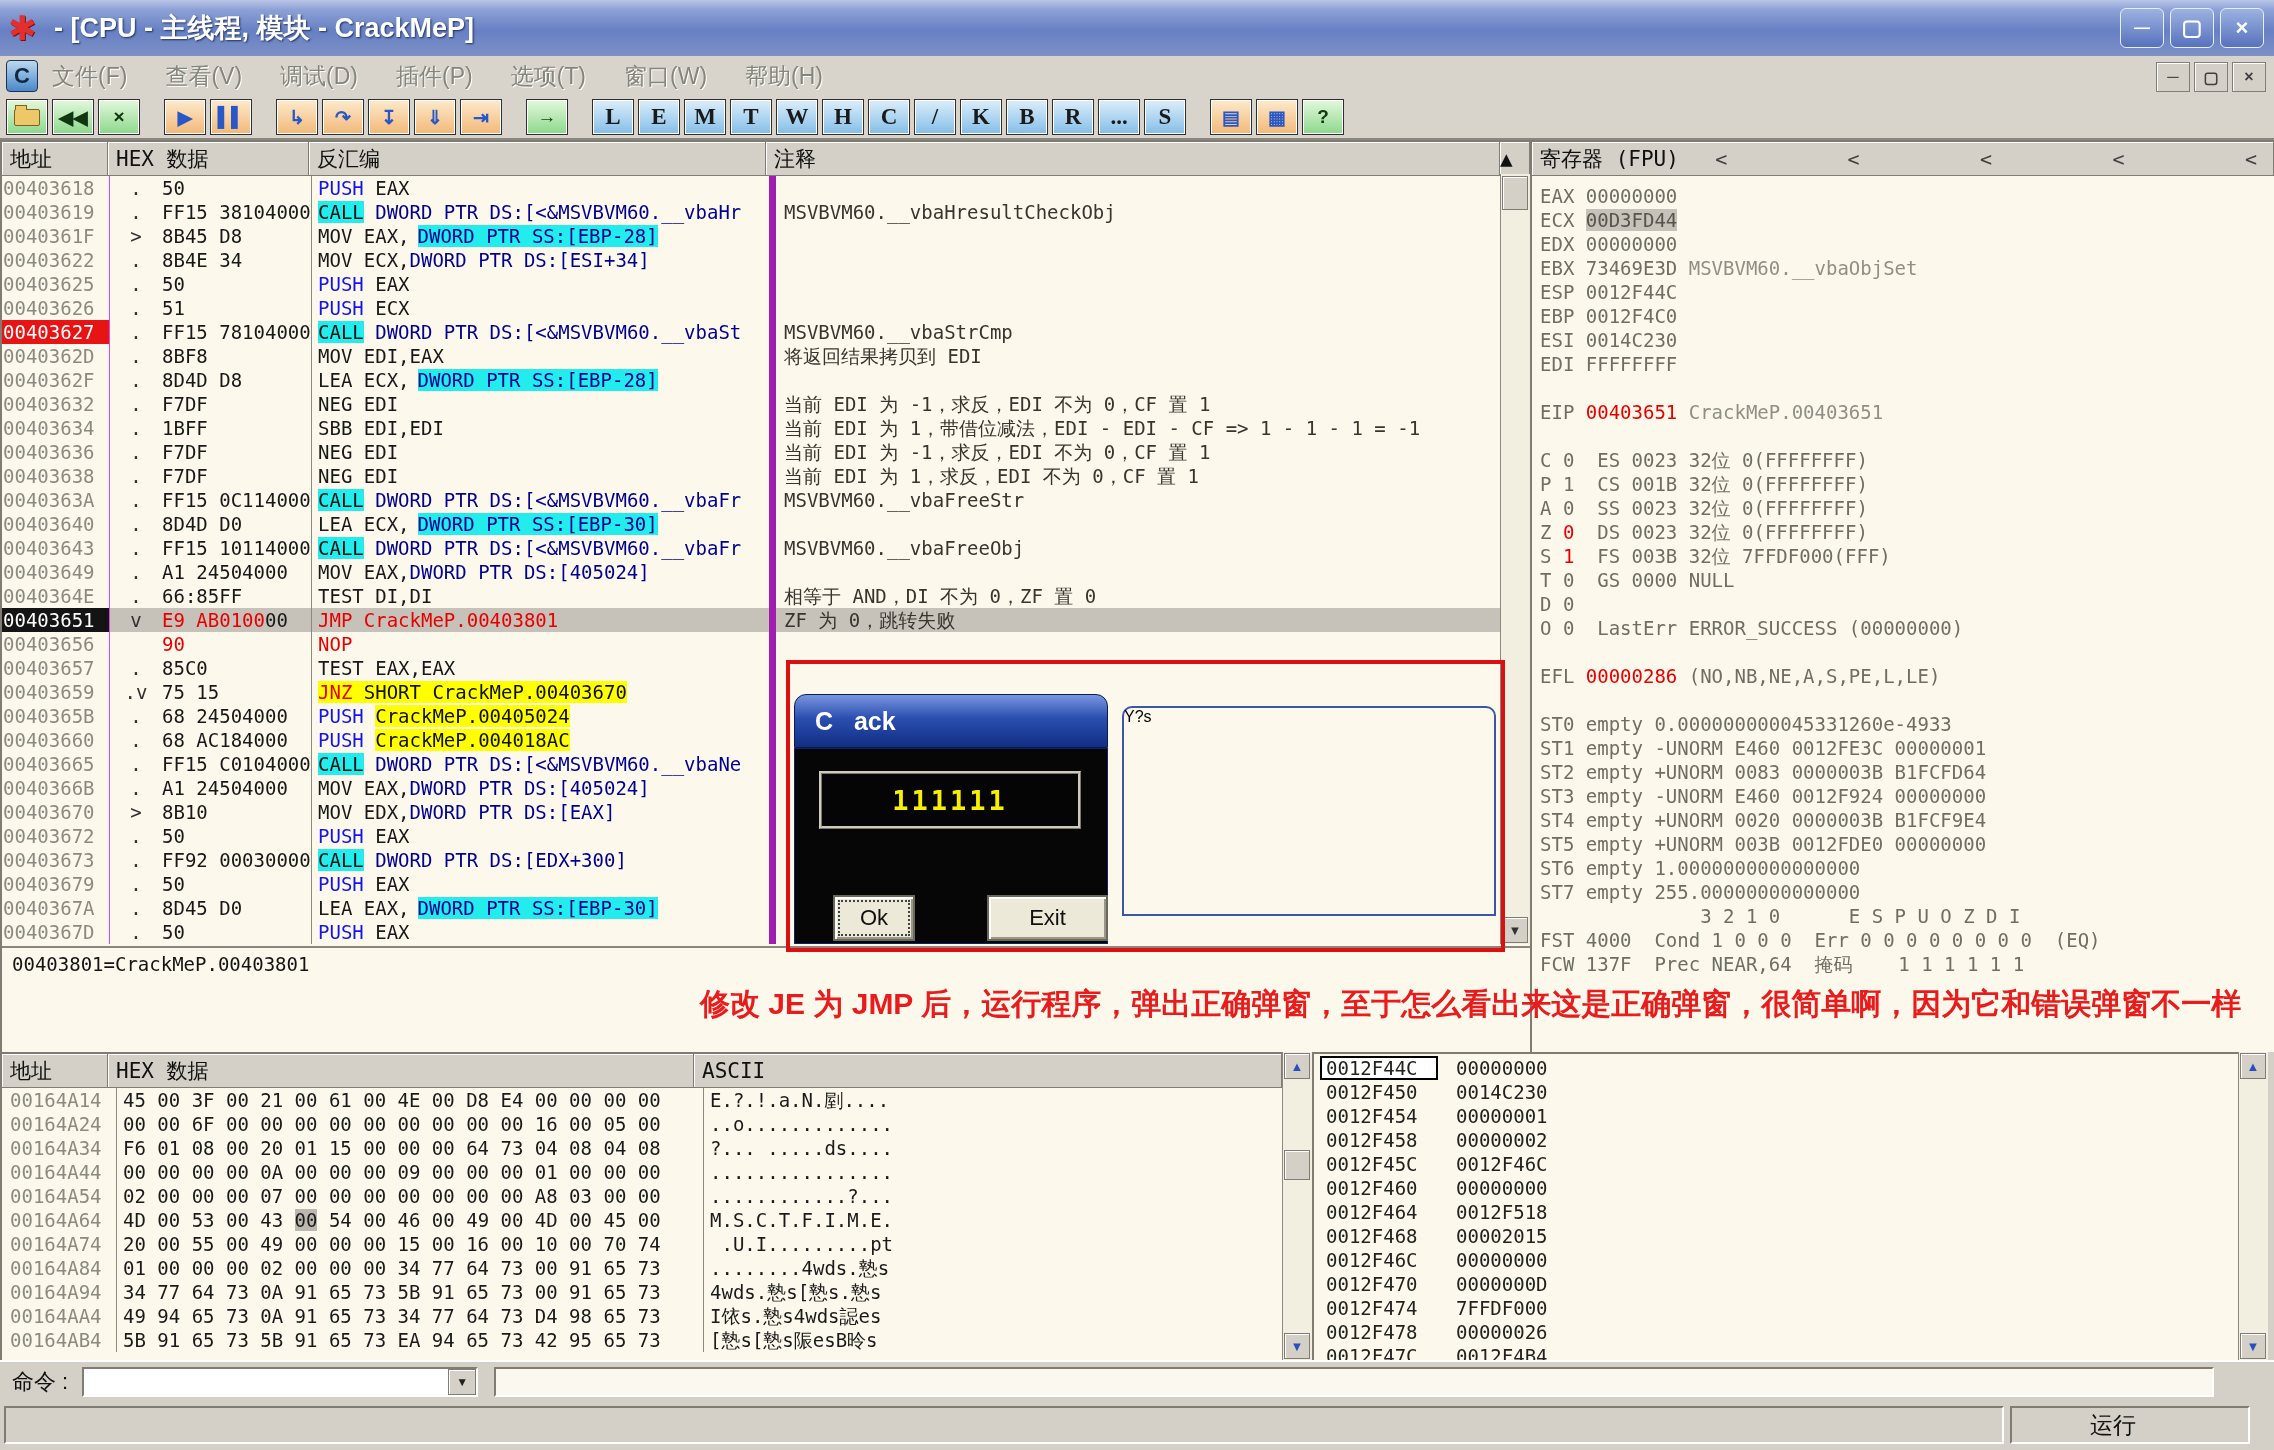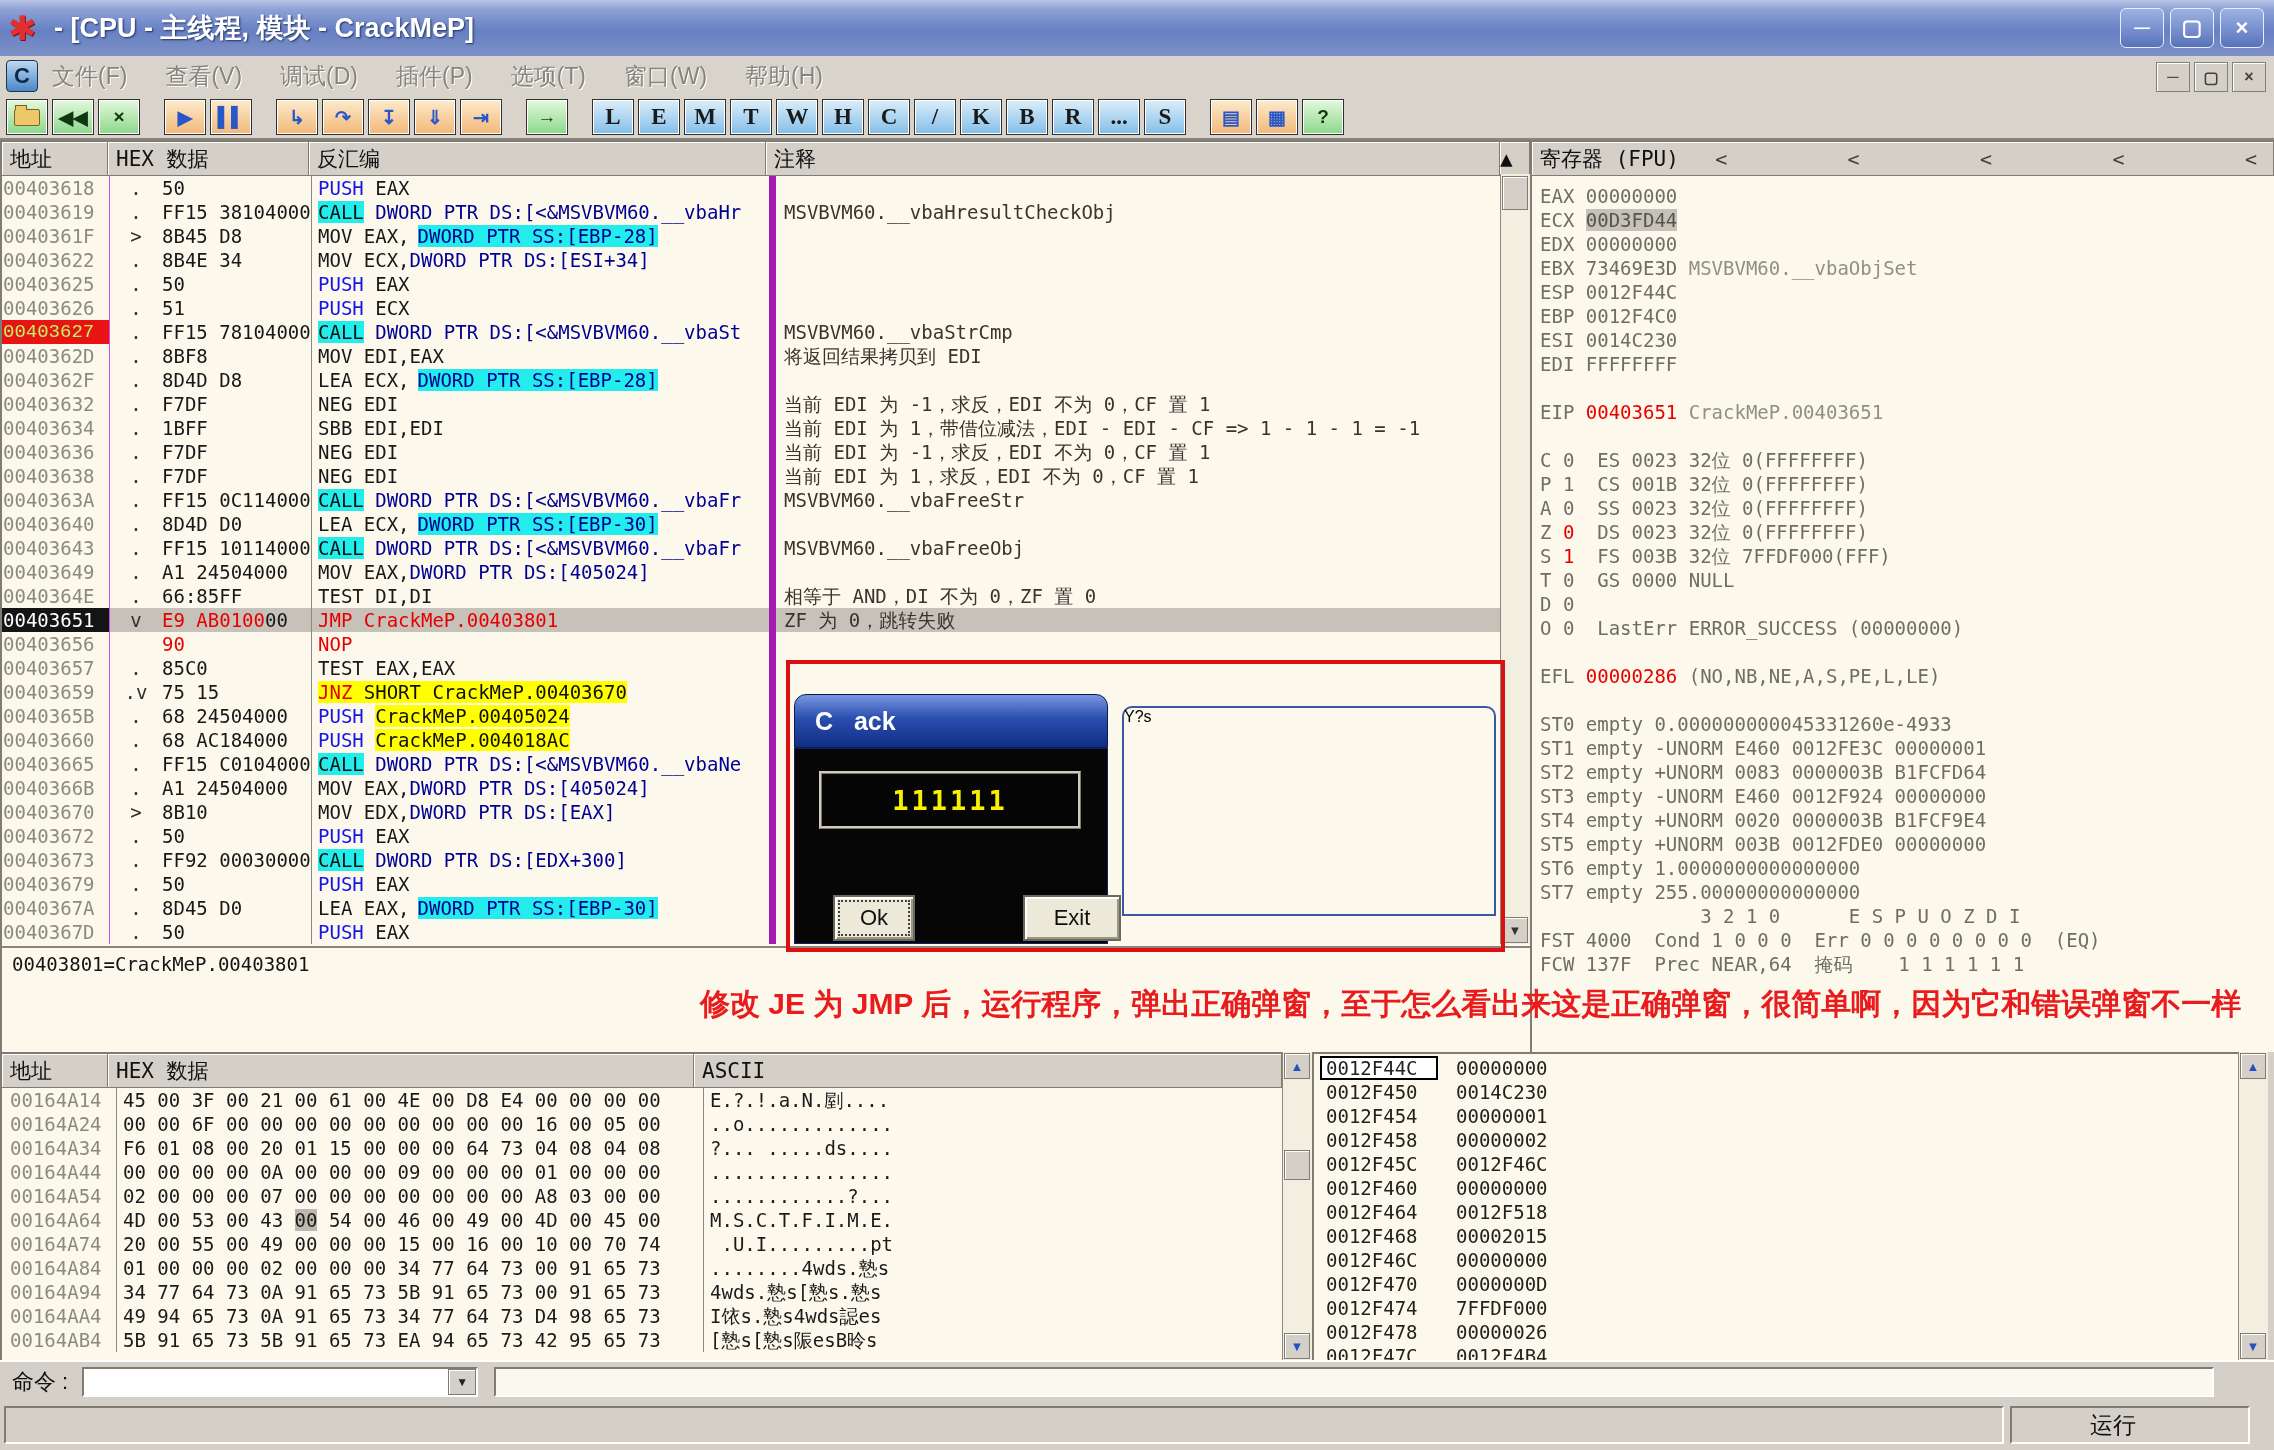--- a/index.html
+++ b/index.html
@@ -46,21 +46,21 @@
   
   .pane{position:absolute;background:#fcf9ec;border-top:2px solid #807c74;border-left:2px solid #807c74;box-sizing:border-box;}
   .phead{position:absolute;top:0;left:0;height:34px;width:100%;display:flex;}
   .pcell{height:34px;box-sizing:border-box;background:#d4d0c8;border-right:1px solid #807c74;
     border-bottom:1px solid #807c74;box-shadow:inset 1px 1px 0 #fff;
     font-size:21px;color:#101010;display:flex;align-items:center;padding-left:8px;white-space:pre;}
 
   
   .drow{display:flex;height:24px;line-height:24px;font-size:19px;white-space:pre;}
   .addr{width:106px;padding-left:1px;color:#8a8a80;border-right:1px solid #d946ef;}
-  .addr.red{background:#e81414;color:#bef264;font-family:Liberation Mono, monospace;}
+  .addr.red{background:#e81414;color:#ffffff;}
   .drow.sel .flag,.drow.sel .hexc,.drow.sel .dc,.drow.sel .cmc{background:#c6c2ba;}
   .drow.sel .addr{background:#141414;color:#fff;}
   .flag{width:52px;text-align:center;color:#303030;}
   .hexc{width:149px;border-right:1px solid #8a8a80;}
   .dc{width:451px;padding-left:6px;border-right:7px solid #a21caf;overflow:hidden;}
   .cmc{flex:1;padding-left:8px;color:#38342e;overflow:hidden;}
   .sg.k{color:#181818;} .sg.b{color:#1414e8;} .sg.n{color:#000092;}
   .sg.c{color:#000092;background:#22ecec;margin-left:8px;} .sg.ck{color:#101010;background:#22ecec;}
   .sg.r{color:#e80000;} .sg.y{background:#ffff00;color:#101010;} .sg.yr{background:#ffff00;color:#e80000;}
 
@@ -309,21 +309,21 @@
         <div class="rline"><span class="sg v">FST 4000  Cond 1 0 0 0  Err 0 0 0 0 0 0 0 0  (EQ)</span></div>
         <div class="rline"><span class="sg v">FCW 137F  Prec NEAR,64  掩码    1 1 1 1 1 1</span></div>
       </div>
   </div>
 
   <div class="dlg1">
     <div class="dtitle">C   ack</div>
     <div class="dbody">
       <div class="serial mono">111111</div>
       <div class="xpbtn okfocus" style="left:38px;top:146px;width:82px;">Ok</div>
-      <div class="xpbtn" style="left:192px;top:146px;width:98px;margin-left:36px;">Exit</div>
+      <div class="xpbtn" style="left:192px;top:146px;width:121px;">Exit</div>
     </div>
   </div>
 
   <div class="dlg2">
     <div class="dtitle">Y?s</div>
   </div>
 
   <div class="redrect"></div>
 
   <div class="annot">修改 JE 为 JMP 后，运行程序，弹出正确弹窗，至于怎么看出来这是正确弹窗，很简单啊，因为它和错误弹窗不一样</div>

